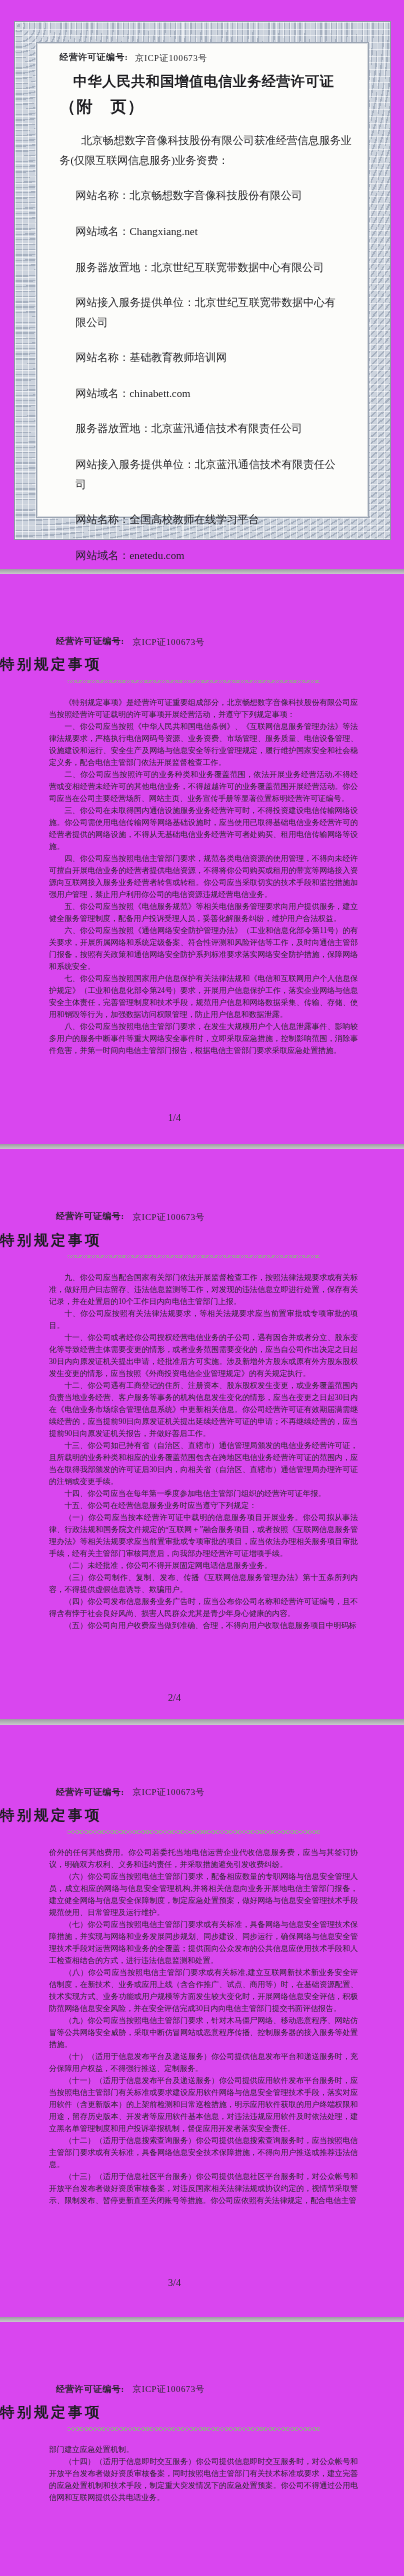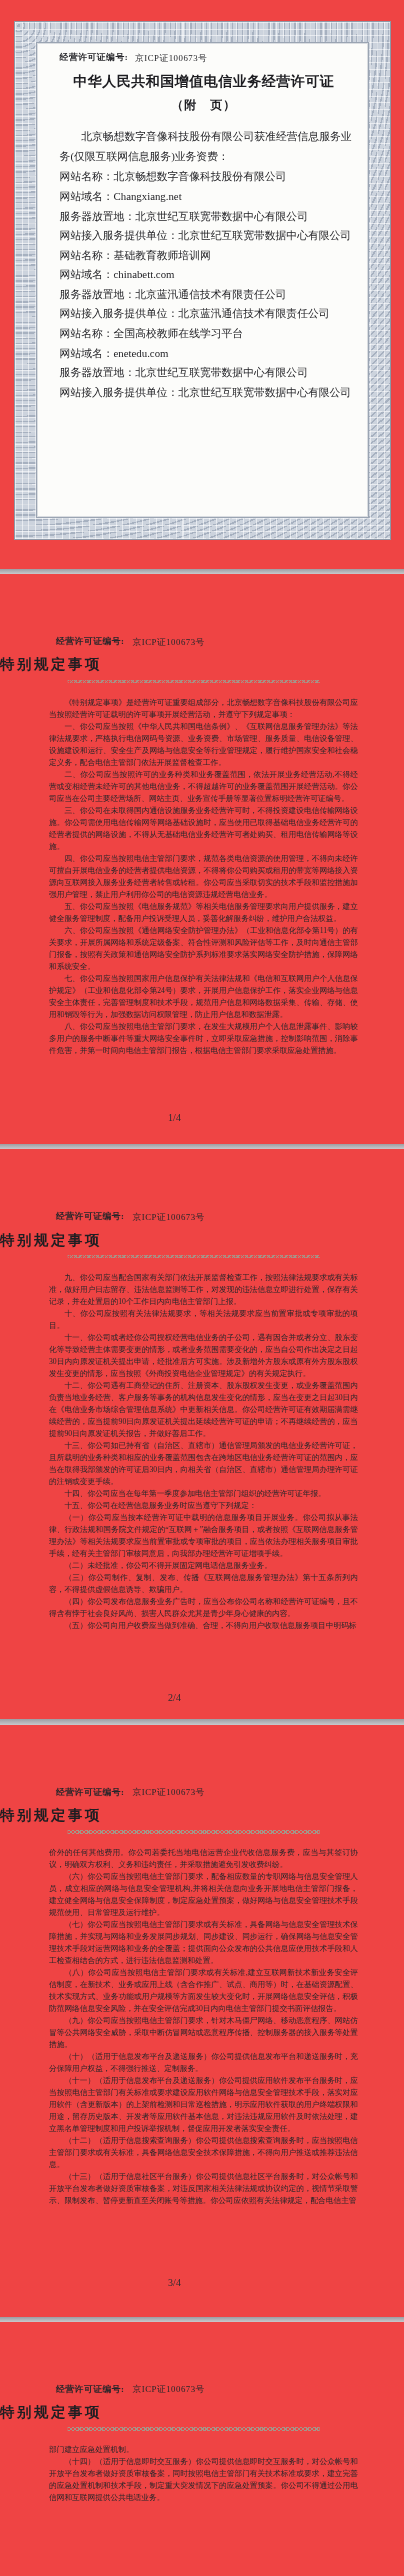--- a/index.html
+++ b/index.html
@@ -5,21 +5,21 @@
   html,body{margin:0;padding:0;}
   body{
     width:405px;
     background:#b9b9bd;
     font-family:"Liberation Serif","DejaVu Serif",serif;
     color:#26262a;
   }
   .page{
     position:relative;
     width:405px;
-    background:#ef4444;
+    background:#d946ef;
     overflow:hidden;
   }
   .page-gap{
     height:5.2px;
     background:linear-gradient(#9d9da2,#c8c8cb);
   }
   
   #page1{height:569px;}
   .cert-frame{
     position:absolute;left:14px;right:14px;top:20.6px;bottom:29px;
@@ -46,37 +46,37 @@
   .cert-licenseno .num{margin-left:4.1px;position:relative;top:1px;}
   .cert-title{
     text-align:center;
     font-size:14px;
     font-weight:bold;
     letter-spacing:0.5px;
     margin-top:8.2px;
     color:#1d1d21;
   }
   .cert-subtitle{
-    text-align:center;
-    font-size:12px;
+    text-align:left;
+    font-size:16px;
     font-weight:bold;
     letter-spacing:1px;
     margin-top:6.2px;
     color:#1d1d21;
   }
   .cert-body{
     margin-top:13.4px;
     width:292px;
     font-size:10.8px;
     line-height:19.6px;
     text-align:justify;
     color:#222226;
   }
   .cert-intro{text-indent:2em;margin:0 0 1px 0;}
-  .field-line{margin:0;}
+  .field-line{margin:16px;}
   
   .reg-page .reg-header{
     margin:62px 0 0 56px;
     font-size:8.8px;
     letter-spacing:0.5px;
   }
   .reg-header .lbl{font-weight:bold;}
   .reg-header .num{margin-left:5.2px;position:relative;top:0.5px;}
   .reg-title{
     font-size:14.4px;

